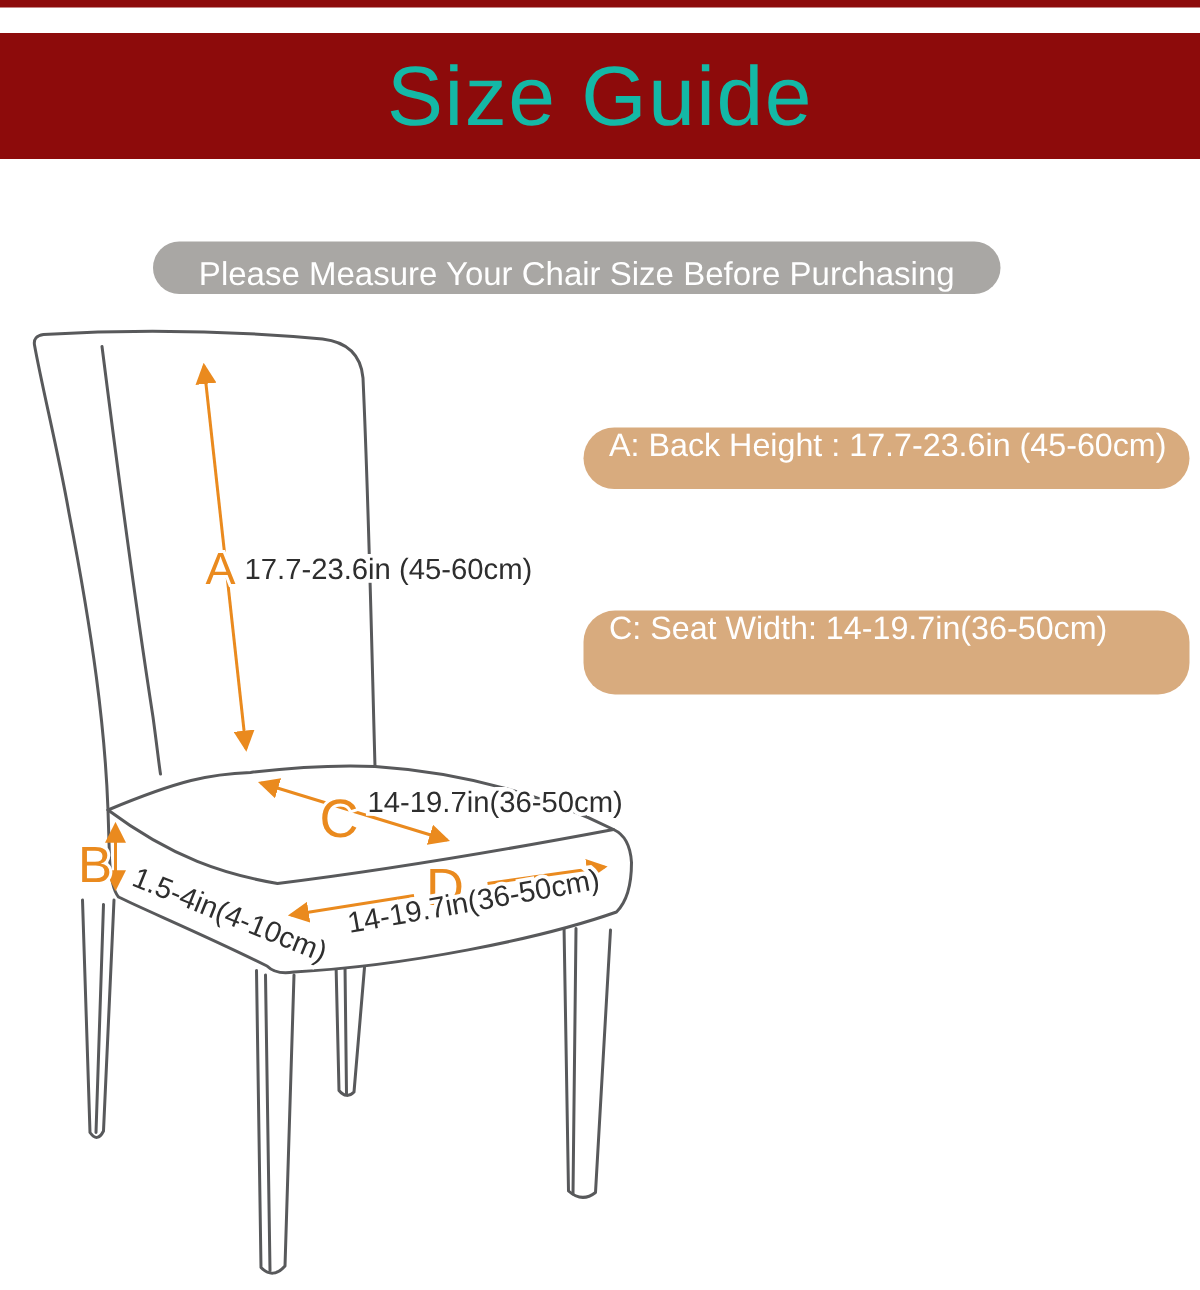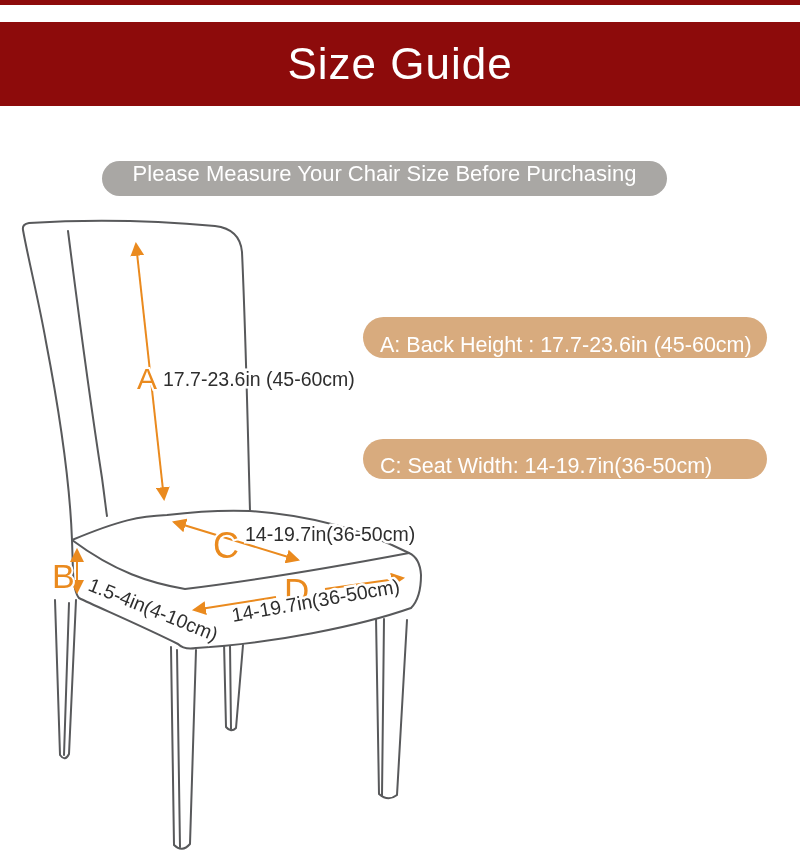--- a/index.html
+++ b/index.html
@@ -3,32 +3,32 @@
 <meta charset="utf-8">
 <style>
   html,body{margin:0;padding:0;}
   body{font-family:"Liberation Sans", sans-serif;}
   .page{position:relative;width:800px;height:860px;background:#ffffff;overflow:hidden;}
 
   .top-strip{position:absolute;left:0;top:0;width:800px;height:5px;background:#8D0B0B;}
 
   .title-banner{position:absolute;left:0;top:22px;width:800px;height:84px;background:#8D0B0B;
     display:flex;align-items:center;justify-content:center;}
-  .title-banner .title{color:#ffffff;font-size:44px;letter-spacing:1px;line-height:1;}
+  .title-banner .title{color:#14b8a6;font-size:56px;letter-spacing:1px;line-height:1;}
 
   .notice-pill{position:absolute;left:102px;top:161px;width:565px;height:35px;background:#A9A7A4;
-    border-radius:18px;display:flex;align-items:flex-start;justify-content:center;}
+    border-radius:18px;display:flex;align-items:flex-end;justify-content:center;}
   .notice-pill span{color:#ffffff;font-size:22px;white-space:nowrap;}
 
-  .size-label{position:absolute;left:363px;width:404px;height:41px;background:#D8AB7E;
-    border-radius:21px;display:flex;align-items:flex-end;padding-left:17px;box-sizing:border-box;margin-top:32px;}
+  .size-label{position:absolute;left:389px;width:404px;height:41px;background:#D8AB7E;
+    border-radius:21px;display:flex;align-items:flex-start;padding-left:17px;box-sizing:border-box;}
   .size-label span{color:#ffffff;font-size:21.5px;white-space:nowrap;}
   .lbl-a{top:285px;}
   .lbl-b{top:347px;height:39px;}
-  .lbl-c{top:407px;height:40px;}
+  .lbl-c{top:407px;height:56px;}
   .lbl-d{top:466px;}
 
   svg.chair{position:absolute;left:0;top:0;pointer-events:none;}
   svg .outline{fill:none;stroke:#58595B;stroke-width:2;stroke-linecap:round;stroke-linejoin:round;}
   svg .solid{fill:#ffffff;stroke:#58595B;stroke-width:2;stroke-linecap:round;stroke-linejoin:round;}
   svg .dim-line{fill:none;stroke:#EA8A1E;stroke-width:2;}
   svg text{font-family:"Liberation Sans", sans-serif;}
   svg .dim-letter{fill:#EA8A1E;paint-order:stroke;stroke:#ffffff;stroke-width:4px;}
   svg .dim-text{fill:#2E2E2E;font-size:19.5px;paint-order:stroke;stroke:#ffffff;stroke-width:5px;}
 </style>

